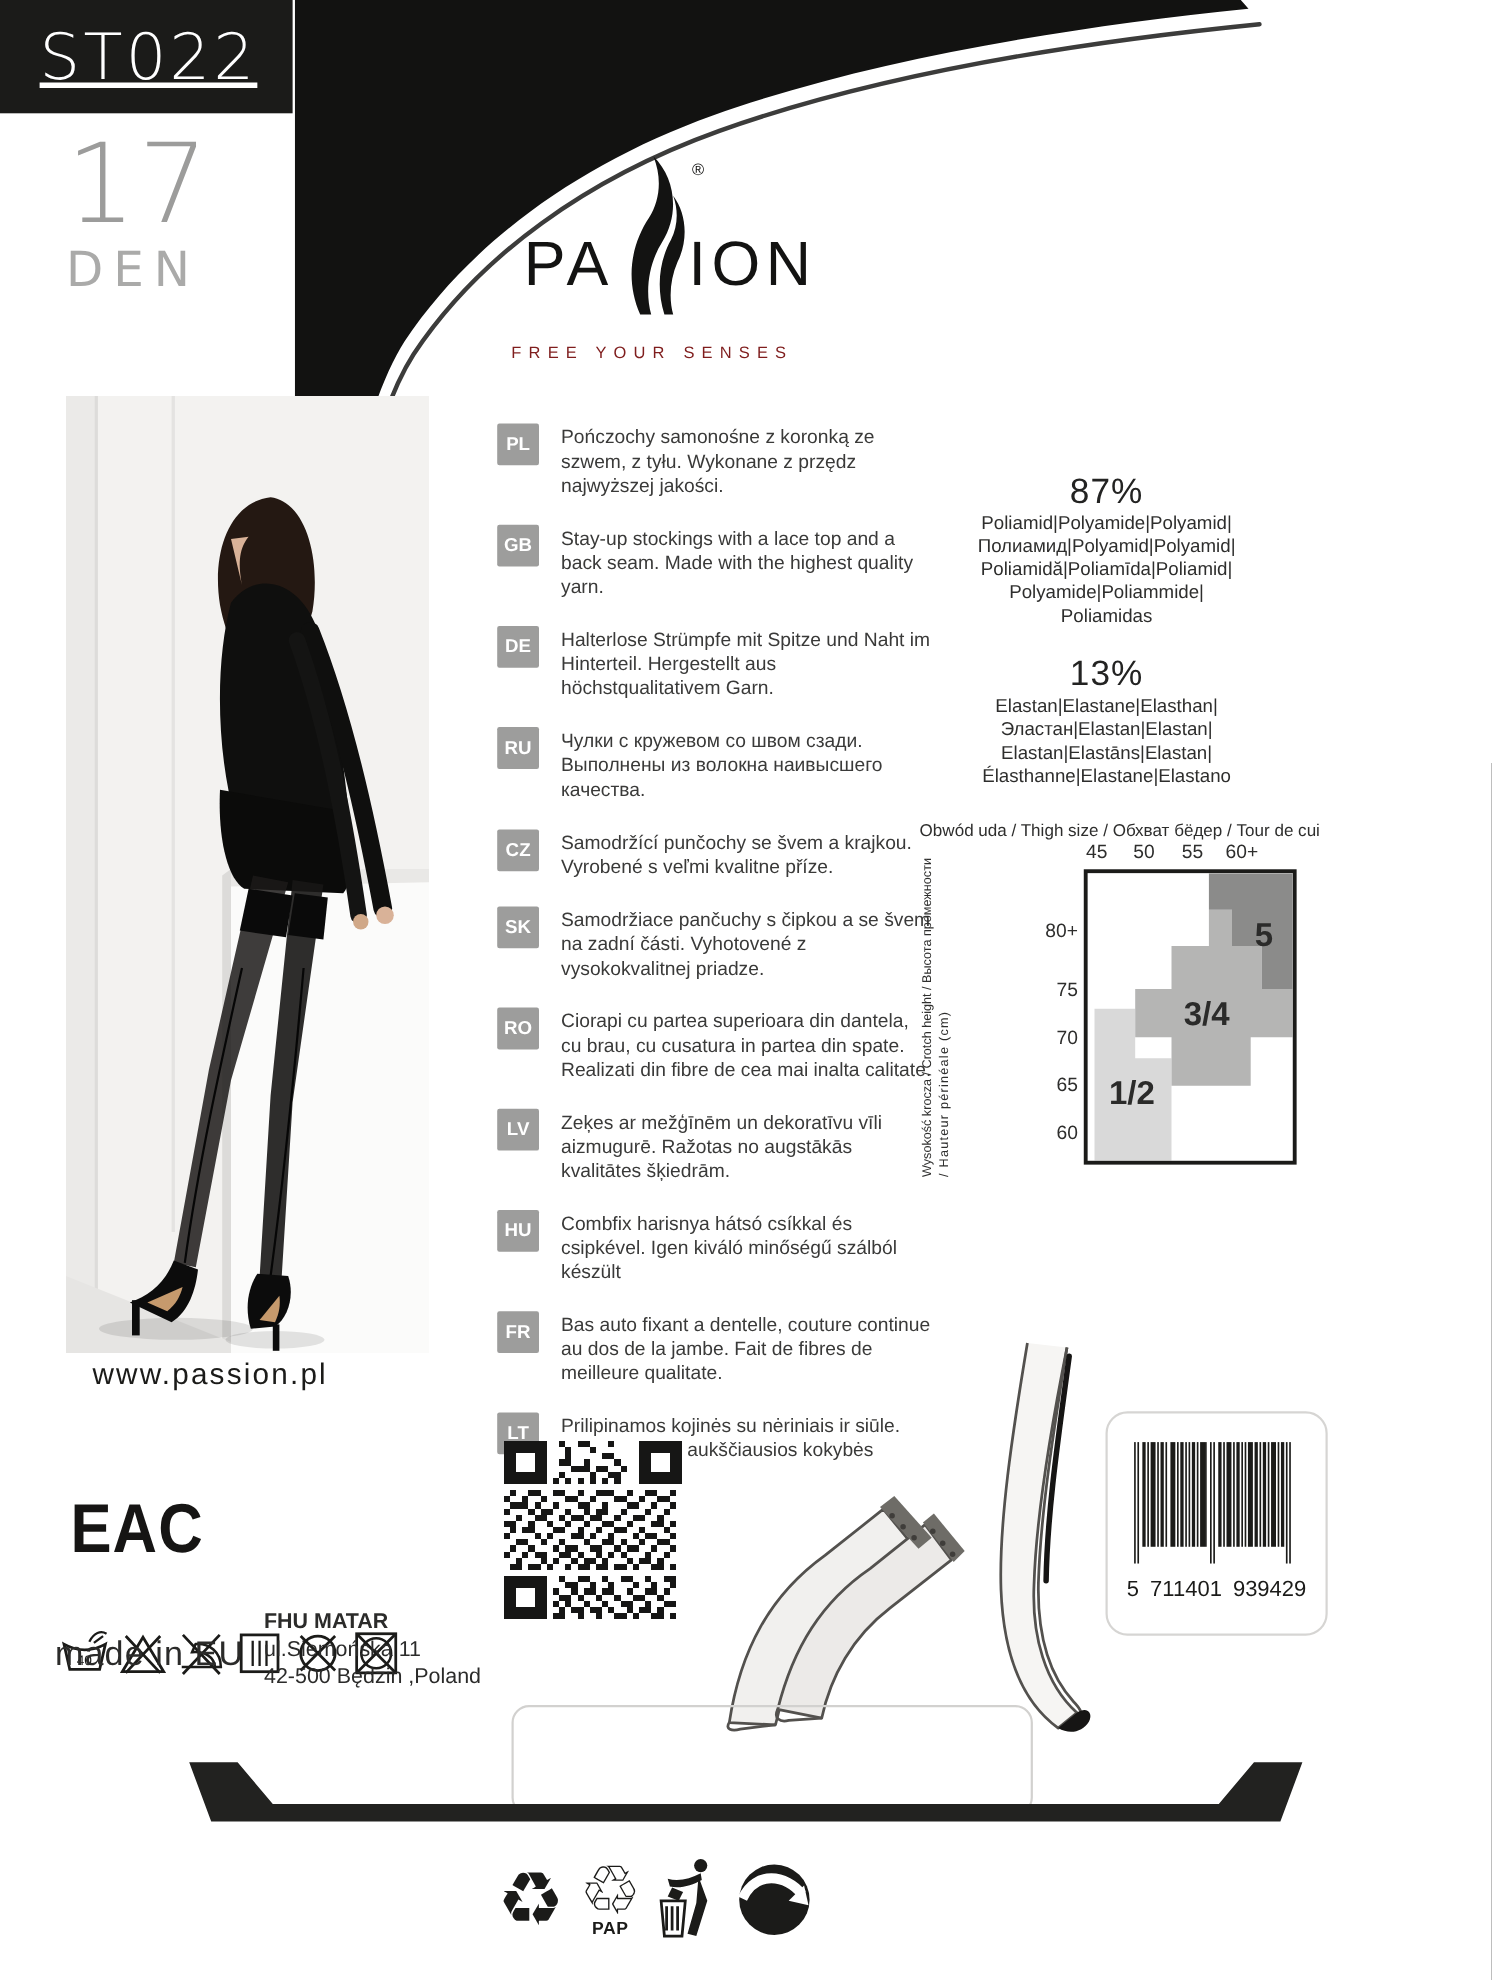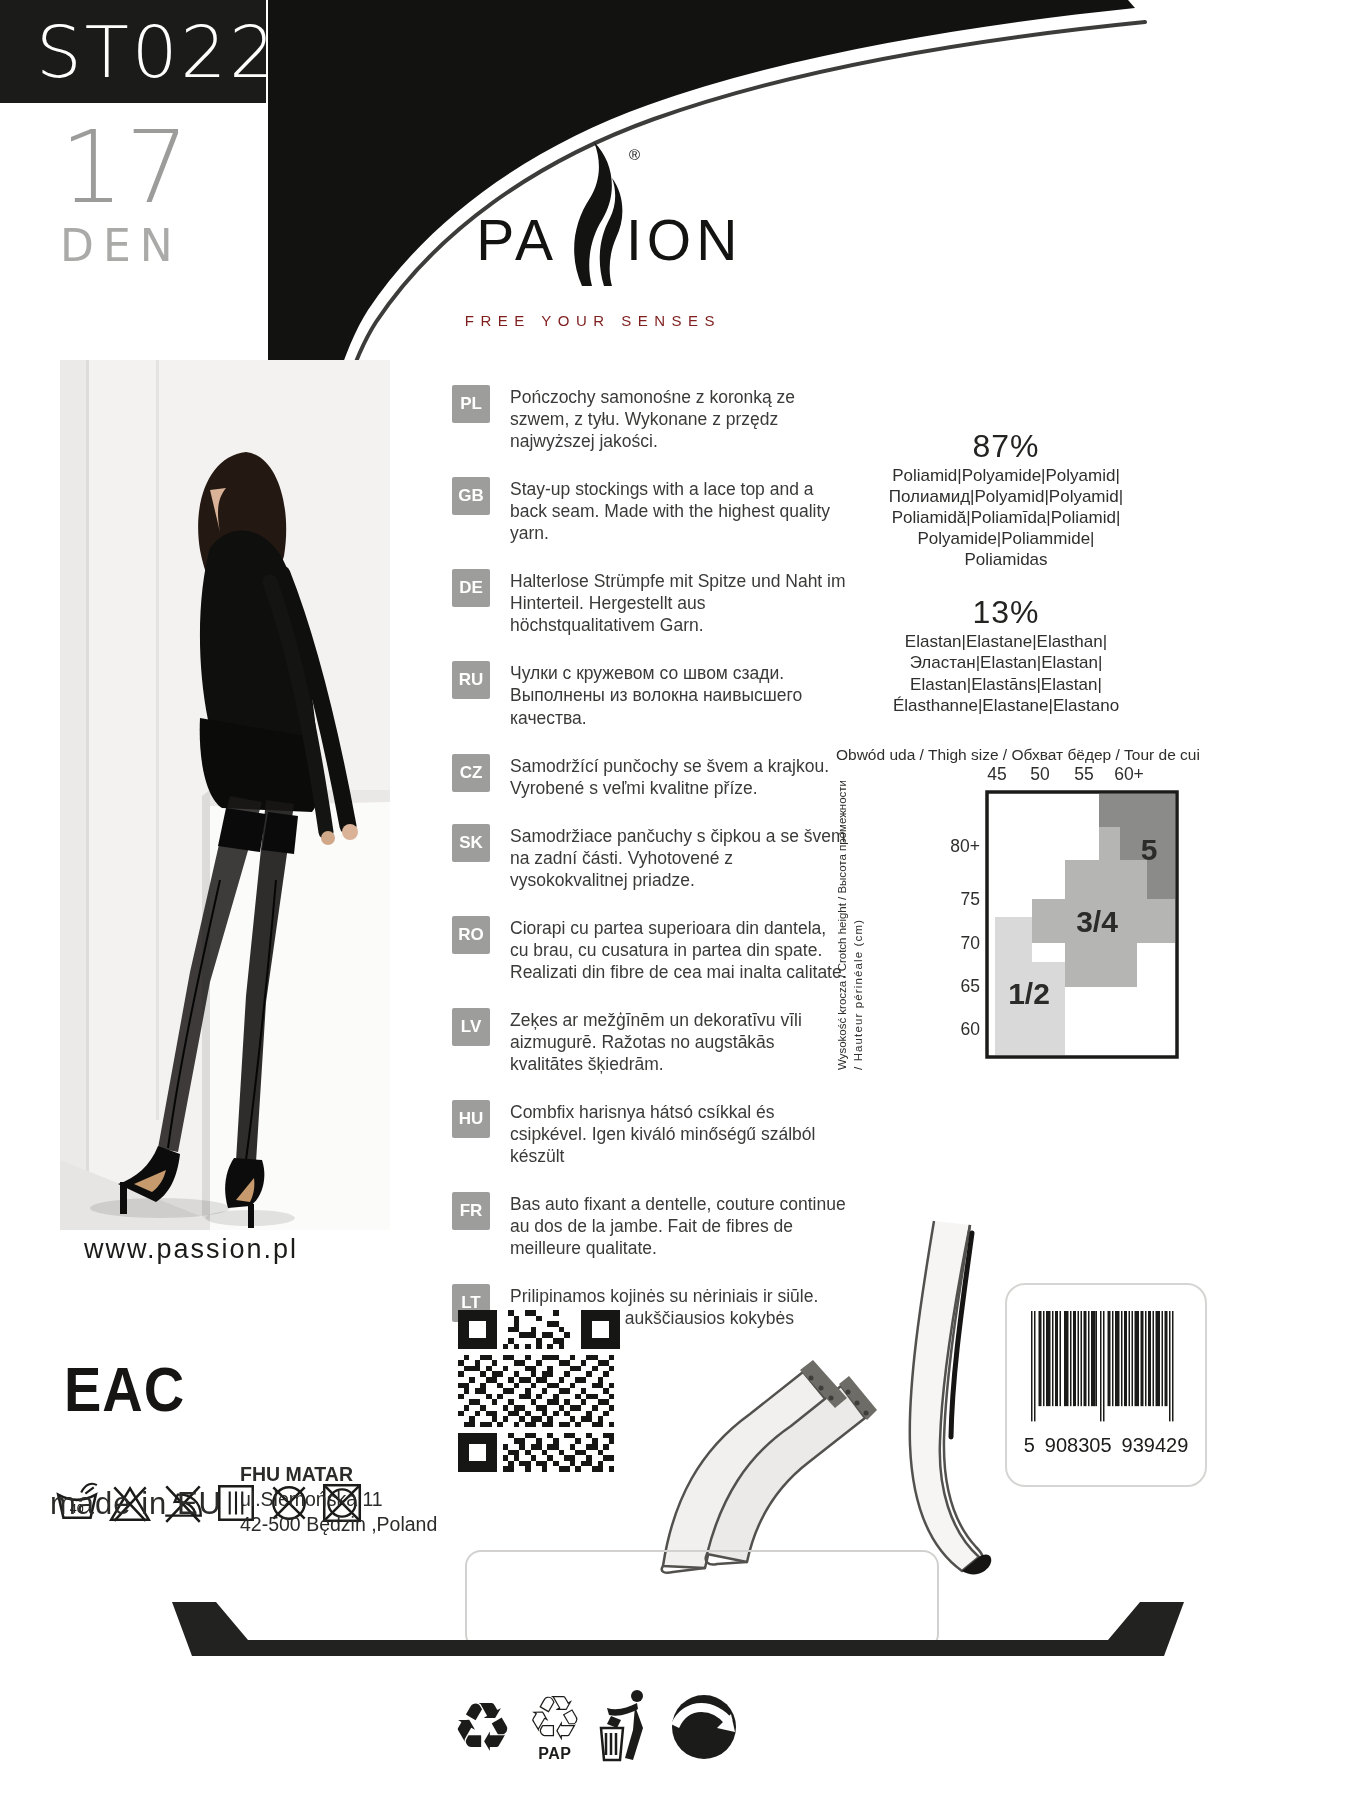--- a/index.html
+++ b/index.html
@@ -2,22 +2,22 @@
 <html><head>
 <meta charset="utf-8">
 <style>
   html,body{margin:0;padding:0;background:#888;}
   .page{position:relative;width:1356px;height:1800px;background:#ffffff;overflow:hidden;
         font-family:"Liberation Sans",sans-serif;color:#3a3a39;margin:0 auto;}
   .abs{position:absolute;}
 
   
   .code-box{left:0;top:0;width:266px;height:103px;background:#1b1b19;display:flex;align-items:center;}
-  .code-box span{color:#fff;font-size:72px;font-weight:300;letter-spacing:3px;padding-left:36px;
-                 font-family:"DejaVu Sans",sans-serif;}
+  .code-box span{color:#fff;font-size:58px;font-weight:300;letter-spacing:3px;padding-left:36px;
+                 font-family:"DejaVu Sans",sans-serif;text-decoration:underline;}
   .den{left:60px;top:118px;color:#9c9c9b;font-family:"DejaVu Sans",sans-serif;}
   .den .num{font-size:100px;font-weight:200;line-height:1;letter-spacing:2px;}
   .den .unit{font-size:44px;letter-spacing:9px;color:#aaaaa9;margin-top:2px;}
 
   
   .logo{left:448px;top:136px;width:290px;height:205px;}
   .logo .ltr{position:absolute;bottom:68px;font-size:57px;font-weight:500;letter-spacing:5px;color:#131312;}
   .logo .pa{right:180px;}
   .logo .ion{left:178px;}
   .logo .reg{position:absolute;left:181px;top:10px;font-size:15px;color:#131312;}
@@ -506,21 +506,21 @@
           <rect x="81" y="0" width="1" height="50"></rect>
         <rect x="83" y="0" width="3" height="50"></rect>
           <rect x="87" y="0" width="1" height="50"></rect>
           <rect x="89" y="0" width="2" height="50"></rect>
         <rect x="92" y="0" width="1" height="58"></rect>
           <rect x="94" y="0" width="1" height="58"></rect>
       </g>
     </svg>
     <div class="bc-digits">
       <span>5</span>
-      <span>908305</span>
+      <span>711401</span>
       <span>939429</span>
     </div>
   </div>
 
   <div class="abs emptybox"></div>
 
   <svg class="abs" style="left:170px;top:1600px;" width="1016" height="64" viewBox="0 0 1016 64">
     <path d="M2,2 H46 L78,40 H938 L970,2 H1014 L994,56 H22 Z" fill="#222220"></path>
   </svg>
 

